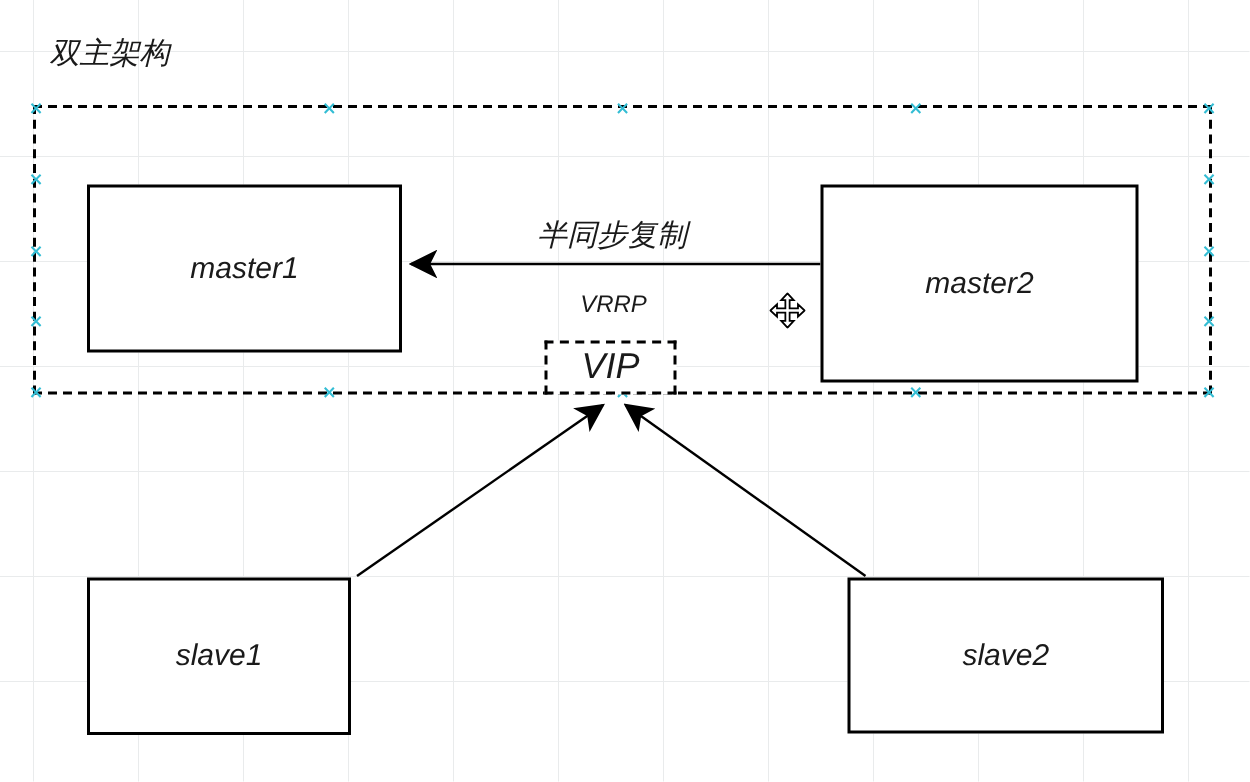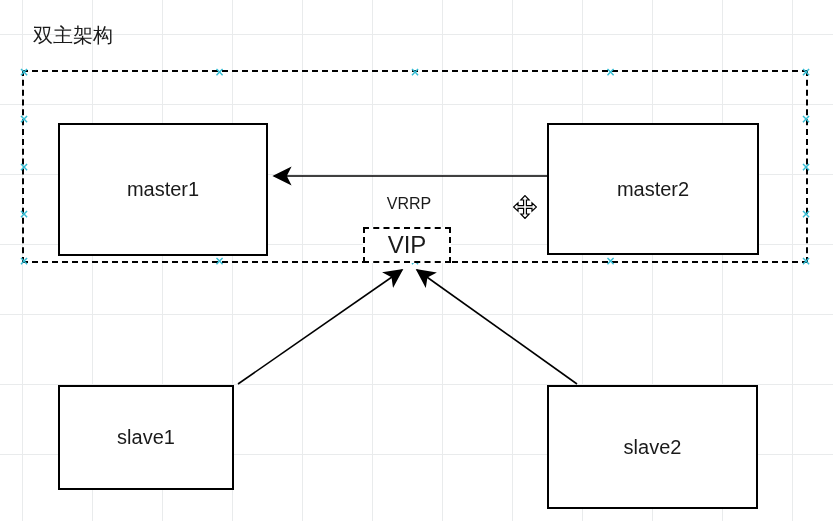--- a/index.html
+++ b/index.html
@@ -8,44 +8,45 @@
     font-family:"Liberation Sans","DejaVu Sans",sans-serif;
     background:#ffffff;
   }
   .canvas{
     position:relative;width:833px;height:521px;background:#ffffff;
     background-image:
       linear-gradient(to right,#e9ebec 1px,transparent 1px),
       linear-gradient(to bottom,#e9ebec 1px,transparent 1px);
     background-size:70px 70px,70px 70px;
     background-position:22px 0px,0px 34px;
+    font-style:italic;
   }
   .title{
     position:absolute;left:33px;top:22px;
     font-size:20px;color:#1a1a1a;white-space:nowrap;
   }
   .selection-rect{
     position:absolute;left:22px;top:70px;width:786px;height:193px;
     border:2px dashed #000;box-sizing:border-box;
   }
   .handle{
     position:absolute;transform:translate(-50%,-50%);
     font-size:12px;font-weight:bold;line-height:1;
     font-family:"DejaVu Sans",sans-serif;
   }
   .overlay{position:absolute;left:0;top:0;width:833px;height:521px;}
   .node{
     position:absolute;background:#ffffff;border:2px solid #000;
     box-sizing:border-box;display:flex;align-items:center;justify-content:center;
     font-size:20px;color:#1a1a1a;
   }
-  .node-master1{left:58px;top:123px;width:210px;height:133px;}
+  .node-master1{left:58px;top:123px;width:210px;height:112px;}
   .node-master2{left:547px;top:123px;width:212px;height:132px;}
   .node-slave1{left:58px;top:385px;width:176px;height:105px;}
-  .node-slave2{left:547px;top:385px;width:211px;height:124px;}
+  .node-slave2{left:565px;top:385px;width:211px;height:104px;}
   .vip-box{
     position:absolute;left:363px;top:227px;width:88px;height:36px;
     background:#ffffff;border:2px dashed #000;box-sizing:border-box;
     display:flex;align-items:center;justify-content:center;
     font-size:24px;color:#1a1a1a;
   }
   .edge-label{
     position:absolute;left:343px;top:143px;width:130px;text-align:center;
     font-size:20px;color:#1a1a1a;white-space:nowrap;
   }
@@ -102,19 +103,20 @@
     <span>slave1</span>
   </div>
   <div class="node node-slave2">
     <span>slave2</span>
   </div>
 
   <div class="vip-box">
     <span>VIP</span>
   </div>
 
+  <div class="edge-label">半同步复制</div>
   <div class="vrrp-label">VRRP</div>
 
   <svg class="move-cursor" viewBox="0 0 22 22">
     <path d="M11 0.5 L14.8 4.6 L12.3 4.6 L12.3 9.7 L17.4 9.7 L17.4 7.2 L21.5 11 L17.4 14.8 L17.4 12.3 L12.3 12.3 L12.3 17.4 L14.8 17.4 L11 21.5 L7.2 17.4 L9.7 17.4 L9.7 12.3 L4.6 12.3 L4.6 14.8 L0.5 11 L4.6 7.2 L4.6 9.7 L9.7 9.7 L9.7 4.6 L7.2 4.6 Z" fill="#ffffff" stroke="#000000" stroke-width="1.1" stroke-linejoin="miter"></path>
   </svg>
 
 </div>
 
 </body></html>

